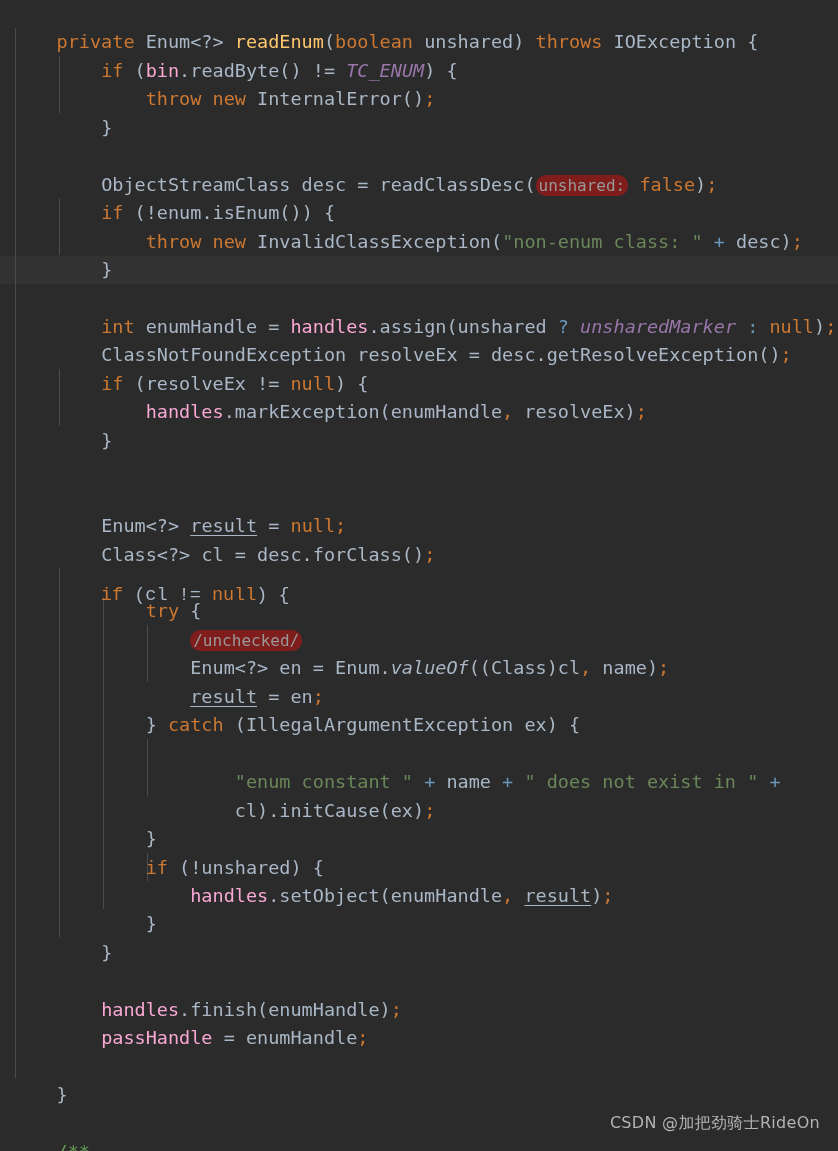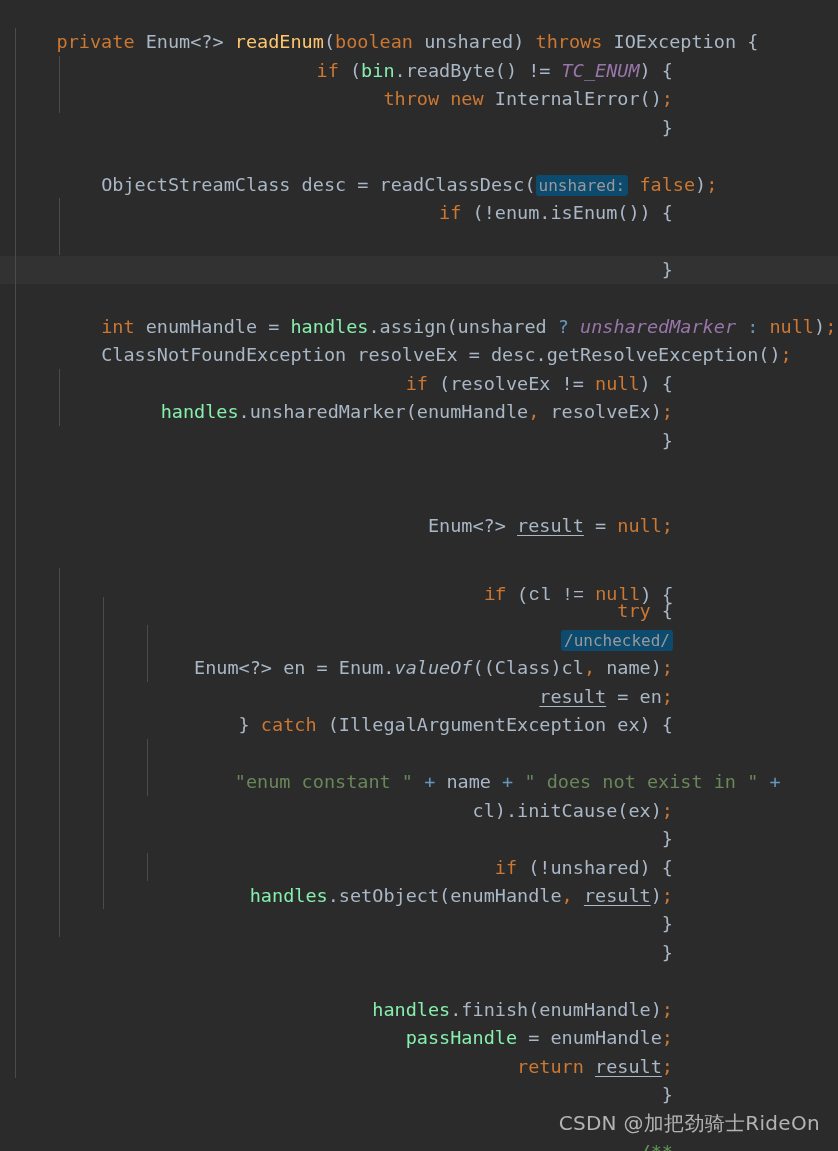--- a/index.html
+++ b/index.html
@@ -48,55 +48,54 @@
   .line {
     position: absolute;
     left: 0;
     width: 673px;
     height: 28.45px;
     white-space: pre;
     z-index: 2;
     padding-left: 12px;
     box-sizing: border-box;
     color: #A9B7C6;
-    text-align: right;
   }
   .line > span { display: inline; }
 
   
   .kw   { color: #CC7832; }            
   .cls  { color: #A9B7C6; }            
   .mth  { color: #FFC66D; }            
-  .fld  { color: #86efac; }            
+  .fld  { color: #f9a8d4; }            
   .sfld { color: #9876AA; font-style: italic; } 
   .smth { color: #A9B7C6; font-style: italic; } 
   .str  { color: #6A8759; }            
   .cmt  { color: #629755; }            
   .op   { color: #A9B7C6; }            
   .plus { color: #6897BB; }            
   .sem  { color: #CC7832; }            
   .brc  { color: #A9B7C6; }            
   .und  { text-decoration: underline; text-underline-offset: 3px; }
   .inlay-hint-box {
-    background: #0c4a6e;
+    background: #7f1d1d;
     color: #999999;
-    border-radius: 3px;
+    border-radius: 10px;
     font-size: 16px;
     padding: 1px 3px;
     font-family: "DejaVu Sans Mono", monospace;
   }
 
   
   #watermark {
     position: absolute;
     right: 18px;
     bottom: 14px;
     color: #BFBFBF;
     font-family: "DejaVu Sans", sans-serif;
-    font-size: 20px;
+    font-size: 16px;
     letter-spacing: 0.3px;
     z-index: 5;
     opacity: 0.92;
   }
 </style>
 </head>
 <body>
 
 <div id="editor">
 
@@ -131,54 +130,60 @@
   <div class="line" style="top:113.8px;"></div>
 
   <div class="line" style="top:142.25px;">
     <span class="op">    </span><span class="cls">ObjectStreamClass</span><span class="op"> desc = readClassDesc(</span><span class="inlay-hint-box">unshared:</span><span class="op"> </span><span class="kw">false</span><span class="brc">)</span><span class="sem">;</span>
   </div>
 
   <div class="line" style="top:170.7px;">
     <span class="op">    </span><span class="kw">if</span><span class="op"> </span><span class="brc">(</span><span class="op">!enum.isEnum()</span><span class="brc">)</span><span class="op"> </span><span class="brc">{</span>
   </div>
 
+  <div class="line" style="top:199.15px;">
+    <span class="op">        </span><span class="kw">throw</span><span class="op"> </span><span class="kw">new</span><span class="op"> InvalidClassException</span><span class="brc">(</span><span class="str">"non-enum class: "</span><span class="op"> </span><span class="plus">+</span><span class="op"> desc</span><span class="brc">)</span><span class="sem">;</span>
+  </div>
 
   <div class="line" style="top:227.6px;">
     <span class="op">    </span><span class="brc">}</span>
   </div>
 
   <div class="line" style="top:256.05px;"></div>
 
   <div class="line" style="top:284.5px;">
     <span class="op">    </span><span class="kw">int</span><span class="op"> enumHandle = </span><span class="fld">handles</span><span class="op">.assign(unshared </span><span class="plus">?</span><span class="op"> </span><span class="sfld">unsharedMarker</span><span class="op"> </span><span class="plus">:</span><span class="op"> </span><span class="kw">null</span><span class="brc">)</span><span class="sem">;</span>
   </div>
 
   <div class="line" style="top:312.95px;">
     <span class="op">    </span><span class="cls">ClassNotFoundException</span><span class="op"> resolveEx = desc.getResolveException()</span><span class="sem">;</span>
   </div>
 
   <div class="line" style="top:341.4px;">
     <span class="op">    </span><span class="kw">if</span><span class="op"> </span><span class="brc">(</span><span class="op">resolveEx != </span><span class="kw">null</span><span class="brc">)</span><span class="op"> </span><span class="brc">{</span>
   </div>
 
   <div class="line" style="top:369.85px;">
-    <span class="op">        </span><span class="fld">handles</span><span class="op">.unsharedMarker(enumHandle</span><span class="sem">,</span><span class="op"> resolveEx)</span><span class="sem">;</span>
+    <span class="op">        </span><span class="fld">handles</span><span class="op">.markException(enumHandle</span><span class="sem">,</span><span class="op"> resolveEx)</span><span class="sem">;</span>
   </div>
 
   <div class="line" style="top:398.3px;">
     <span class="op">    </span><span class="brc">}</span>
   </div>
 
   <div class="line" style="top:426.75px;"></div>
 
 
   <div class="line" style="top:483.65px;">
     <span class="op">    </span><span class="cls">Enum</span><span class="op">&lt;?&gt; </span><span class="op und">result</span><span class="op"> = </span><span class="kw">null</span><span class="sem">;</span>
   </div>
 
+  <div class="line" style="top:512.1px;">
+    <span class="op">    </span><span class="cls">Class</span><span class="op">&lt;?&gt; cl = desc.forClass()</span><span class="sem">;</span>
+  </div>
 
   <div class="line" style="top:554px;font-family:Liberation Mono, monospace;">
     <span class="op">    </span><span class="kw">if</span><span class="op"> </span><span class="brc">(</span><span class="op">cl != </span><span class="kw">null</span><span class="brc">)</span><span class="op"> </span><span class="brc">{</span>
   </div>
 
   <div class="line" style="top:569px;">
     <span class="op">        </span><span class="kw">try</span><span class="op"> </span><span class="brc">{</span>
   </div>
 
   <div class="line" style="top:625.9px;">
@@ -229,23 +234,20 @@
   <div class="line" style="top:938.85px;"></div>
 
   <div class="line" style="top:967.3px;">
     <span class="op">    </span><span class="fld">handles</span><span class="op">.finish(enumHandle)</span><span class="sem">;</span>
   </div>
 
   <div class="line" style="top:995.75px;">
     <span class="op">    </span><span class="fld">passHandle</span><span class="op"> = enumHandle</span><span class="sem">;</span>
   </div>
 
-  <div class="line" style="top:1024.2px;">
-    <span class="op">    </span><span class="kw">return</span><span class="op"> </span><span class="op und">result</span><span class="sem">;</span>
-  </div>
 
   <div class="line" style="top:1052.65px;">
     <span class="brc">}</span>
   </div>
 
   <div class="line" style="top:1081.1px;"></div>
 
   <div class="line" style="top:1109.55px;">
     <span class="cmt">/**</span>
   </div>

